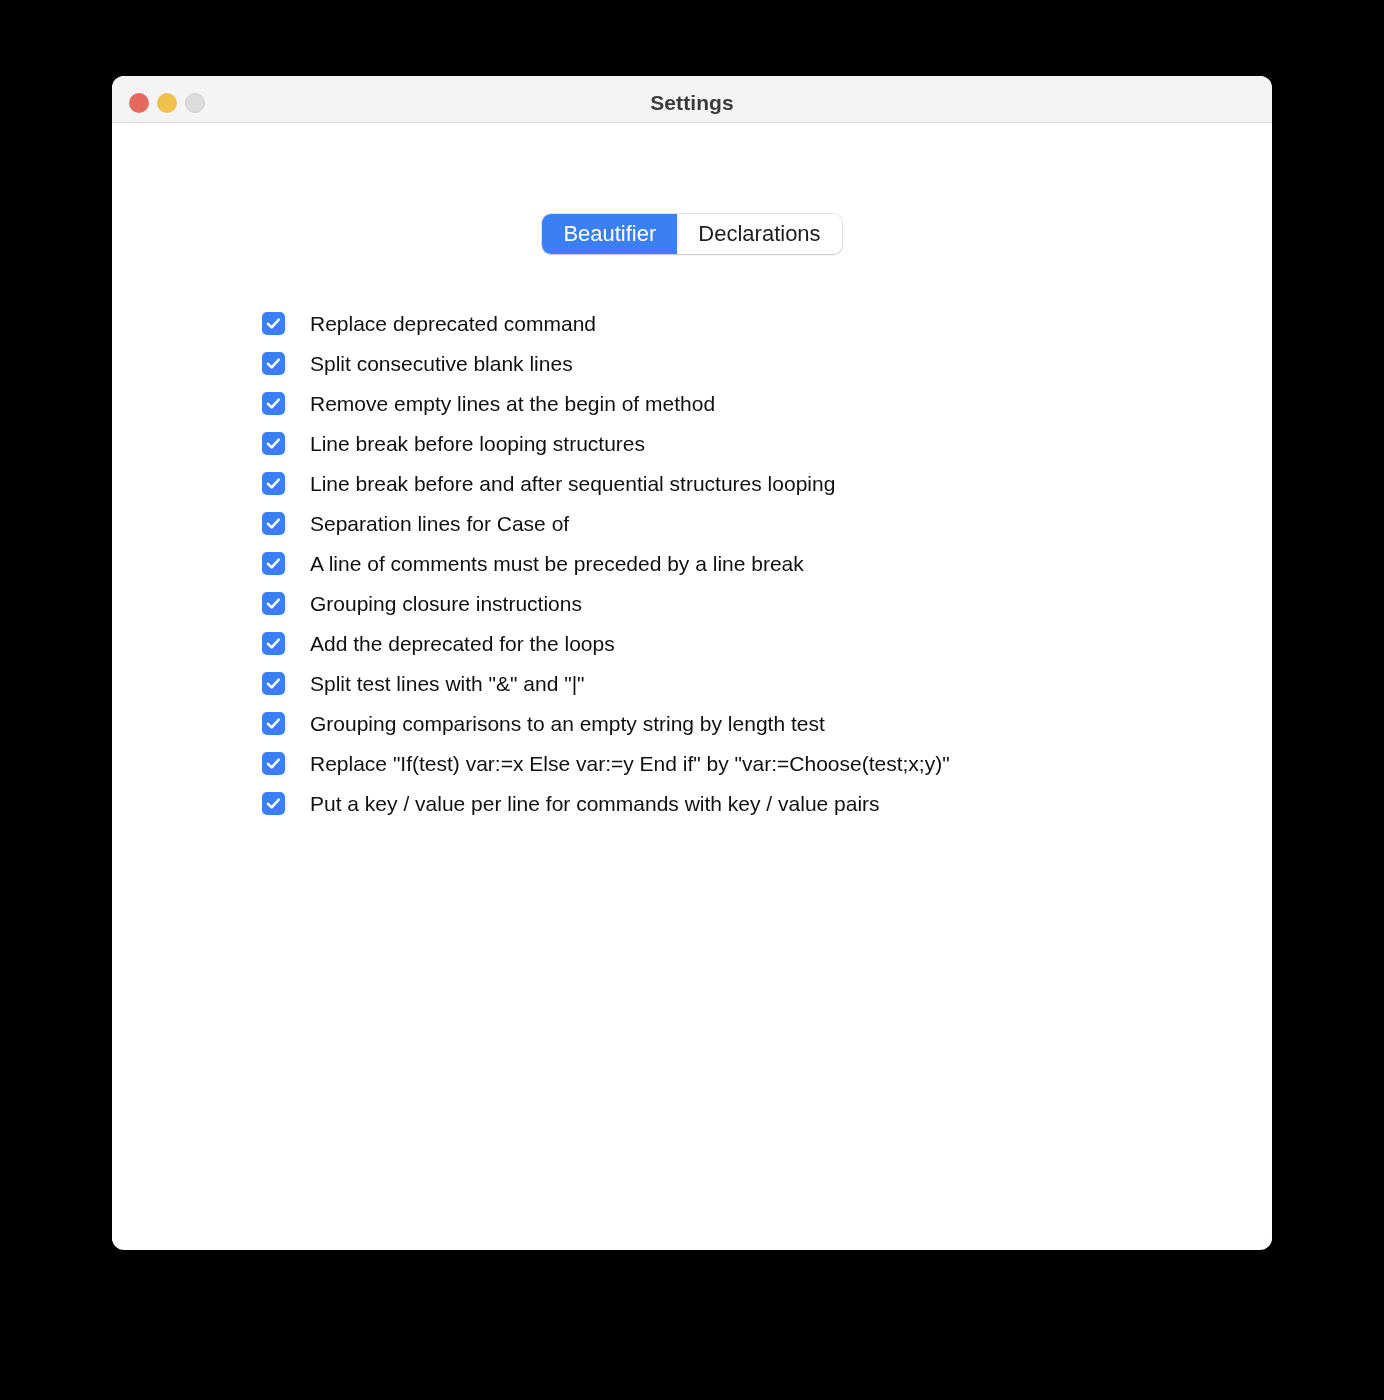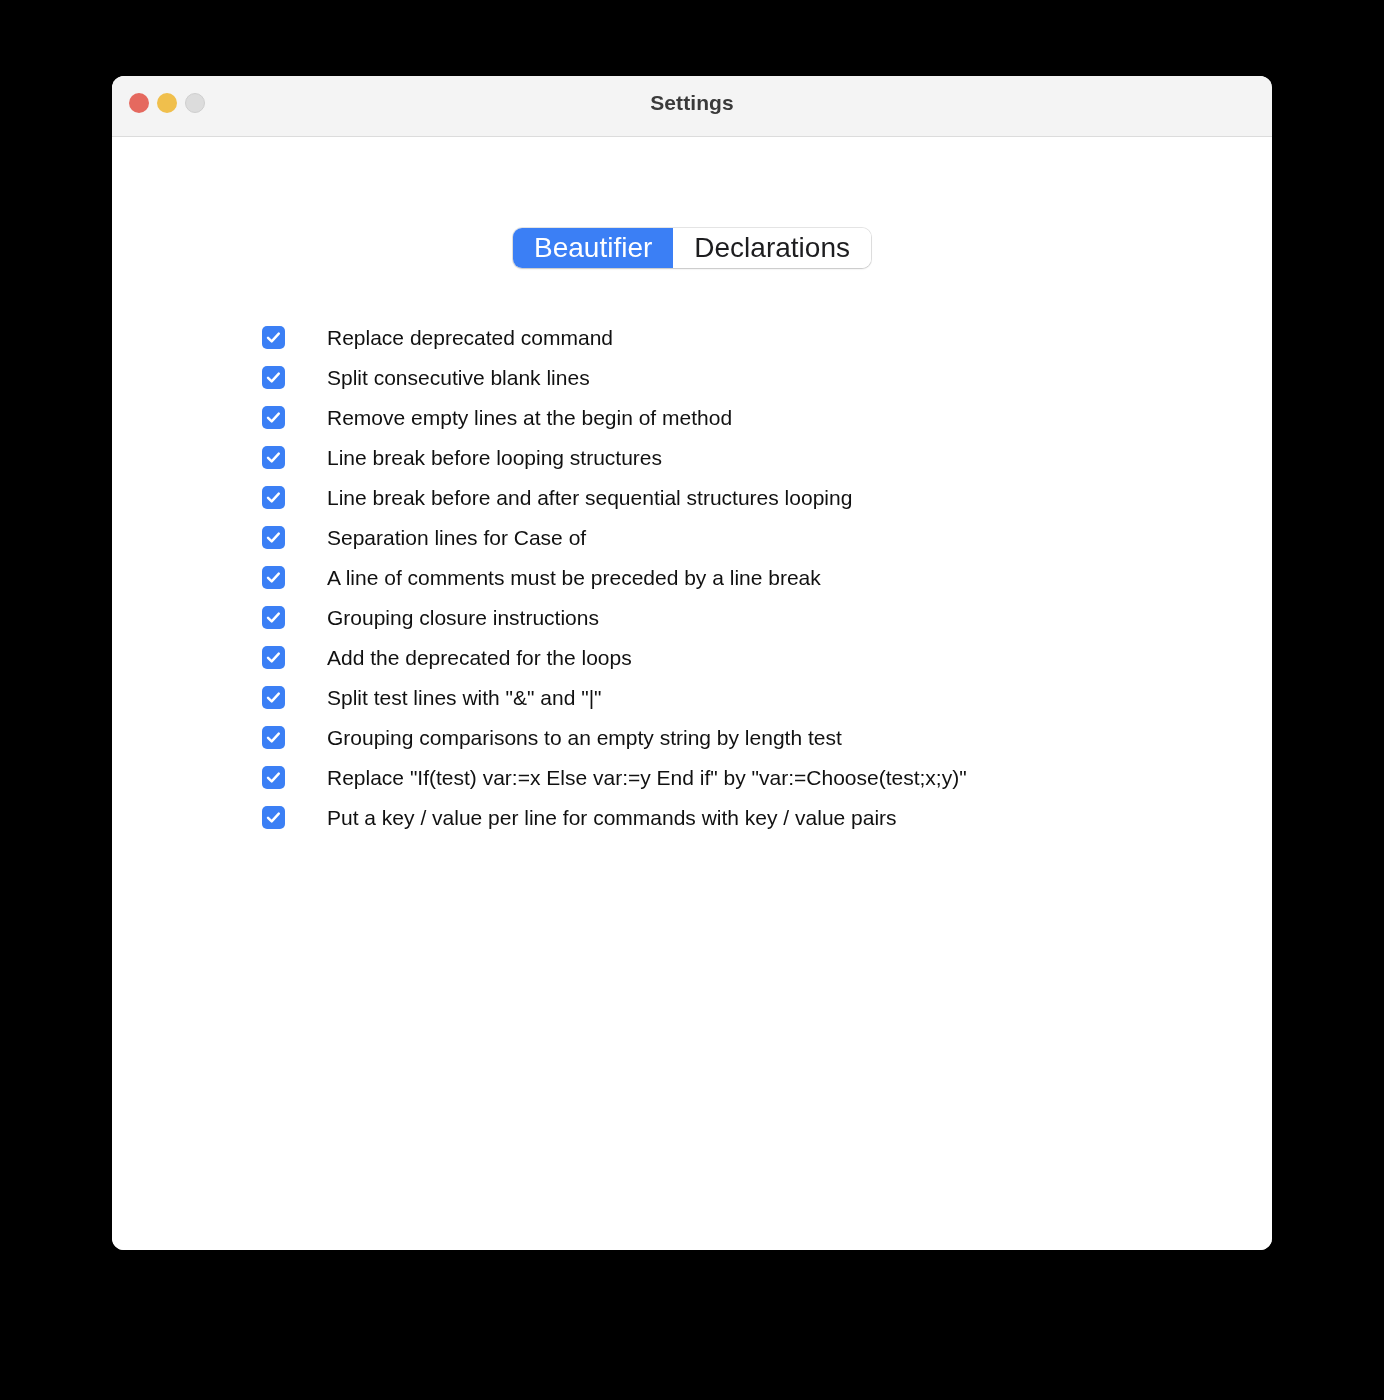--- a/index.html
+++ b/index.html
@@ -32,21 +32,21 @@
     height: 1174px;
     background: #ffffff;
     border-radius: 12px;
     overflow: hidden;
     box-shadow: 0 8px 28px rgba(0,0,0,0.45);
   }
 
   
   .titlebar {
     position: relative;
-    height: 61px;
+    height: 47px;
     background: #f4f4f4;
     border-bottom: 1px solid #dcdcdc;
     box-sizing: border-box;
   }
   .traffic-lights {
     position: absolute;
     left: 17px;
     top: 0;
     height: 54px;
     display: flex;
@@ -99,21 +99,21 @@
     border-radius: 9px;
     overflow: hidden;
     background: #ffffff;
     box-shadow: 0 0 0 1px rgba(0,0,0,0.10), 0 1px 2px rgba(0,0,0,0.14);
   }
   .segment {
     display: flex;
     align-items: center;
     justify-content: center;
     padding: 0 21px;
-    font-size: 28px;
+    font-size: 22px;
     color: #1d1d1f;
     background: #ffffff;
     cursor: default;
     white-space: nowrap;
   }
   .segment.selected {
     background: #3b7ff5;
     color: #ffffff;
   }
 
@@ -141,21 +141,21 @@
     display: flex;
     align-items: center;
     justify-content: center;
   }
   .checkbox svg {
     width: 17px;
     height: 17px;
     display: block;
   }
   .option-label {
-    margin-left: 42px;
+    margin-left: 25px;
     font-size: 21px;
     color: #111111;
     white-space: nowrap;
     line-height: 1;
   }
 </style>
 </head>
 <body>
 
 <div id="screen">

